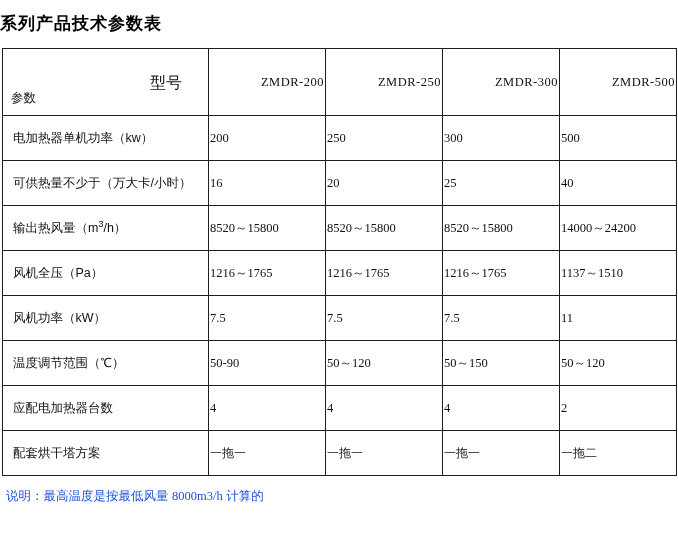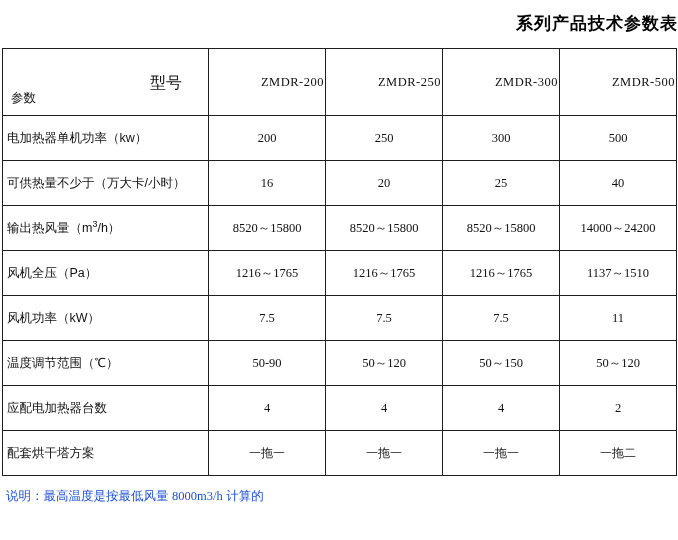--- a/index.html
+++ b/index.html
@@ -14,21 +14,21 @@
     color: #1a1a1a;
     overflow: hidden;
   }
   .page {
     position: relative;
     width: 678px;
     height: 540px;
     box-sizing: border-box;
   }
   .title {
-    text-align: right;
+    text-align: left;
     font-size: 17px;
     font-weight: bold;
     letter-spacing: 1px;
     padding-top: 12px;
     padding-bottom: 13px;
     color: #000;
   }
   table.spec {
     border-collapse: collapse;
     width: 674px;
@@ -63,26 +63,26 @@
     margin-top: 16px;
   }
   td.model {
     text-align: right;
     font-family: "Liberation Serif", serif;
     font-size: 13.5px;
     letter-spacing: 0.5px;
   }
   td.rowlabel {
     height: 42px;
-    padding-left: 4px;
+    padding-left: 10px;
     font-size: 12.5px;
     white-space: nowrap;
   }
   td.val {
-    text-align: center;
+    text-align: left;
     height: 42px;
     font-family: "Liberation Serif", serif;
     font-size: 13px;
   }
   td.val.cn {
     font-family: Liberation Mono, monospace;
     font-size: 12px;
   }
   .sup {
     font-size: 9px;

